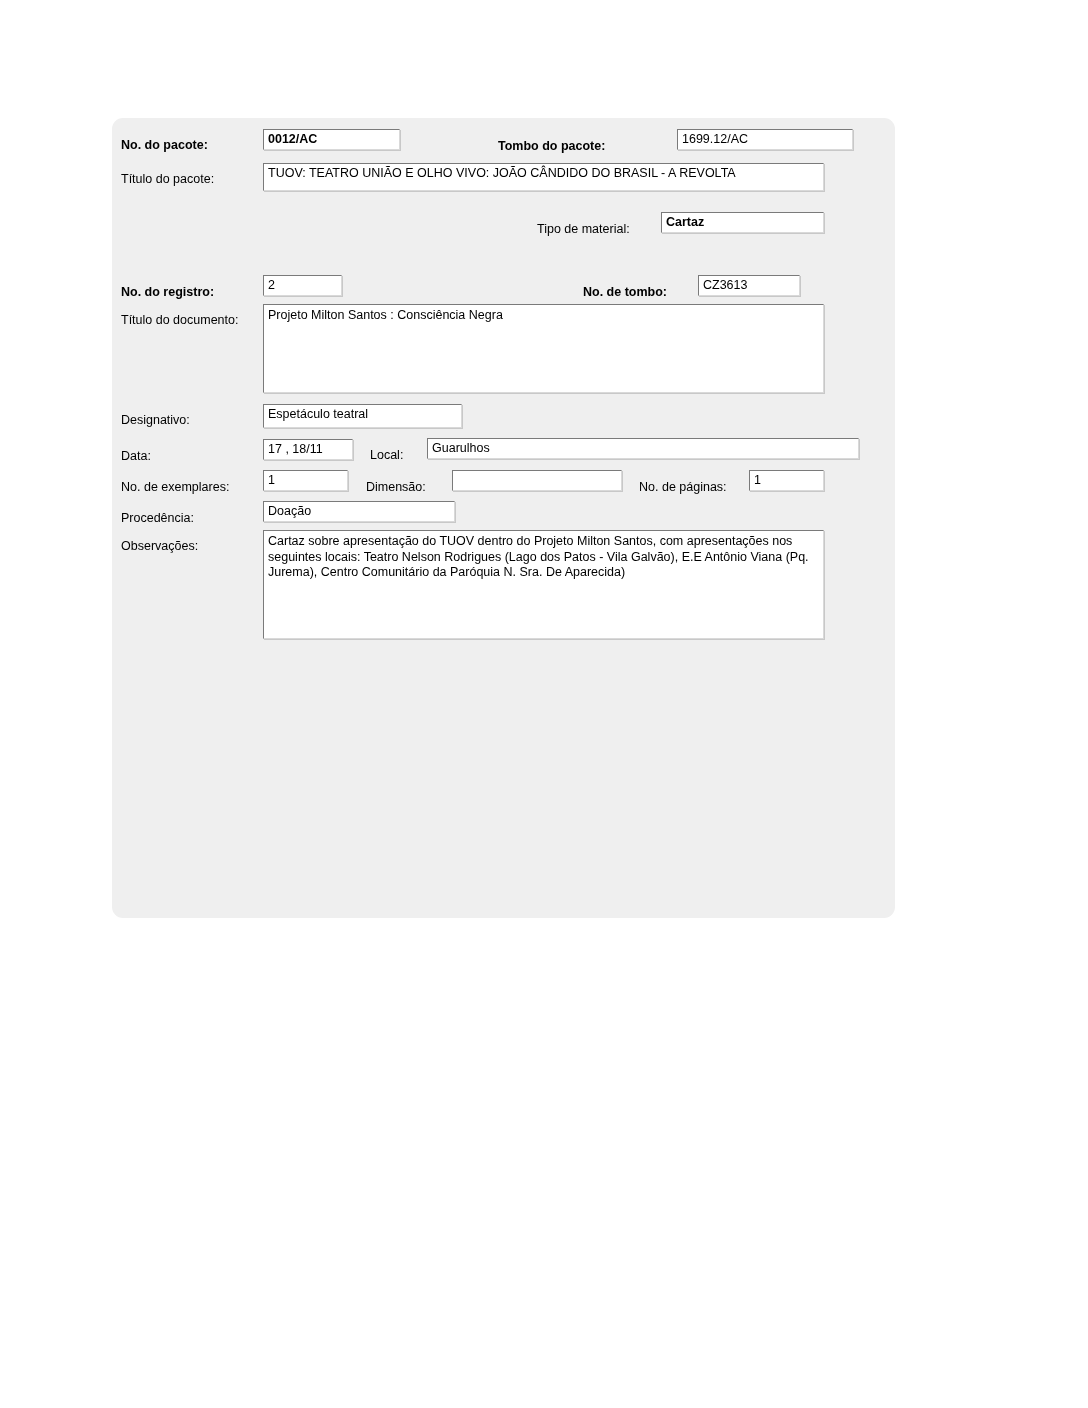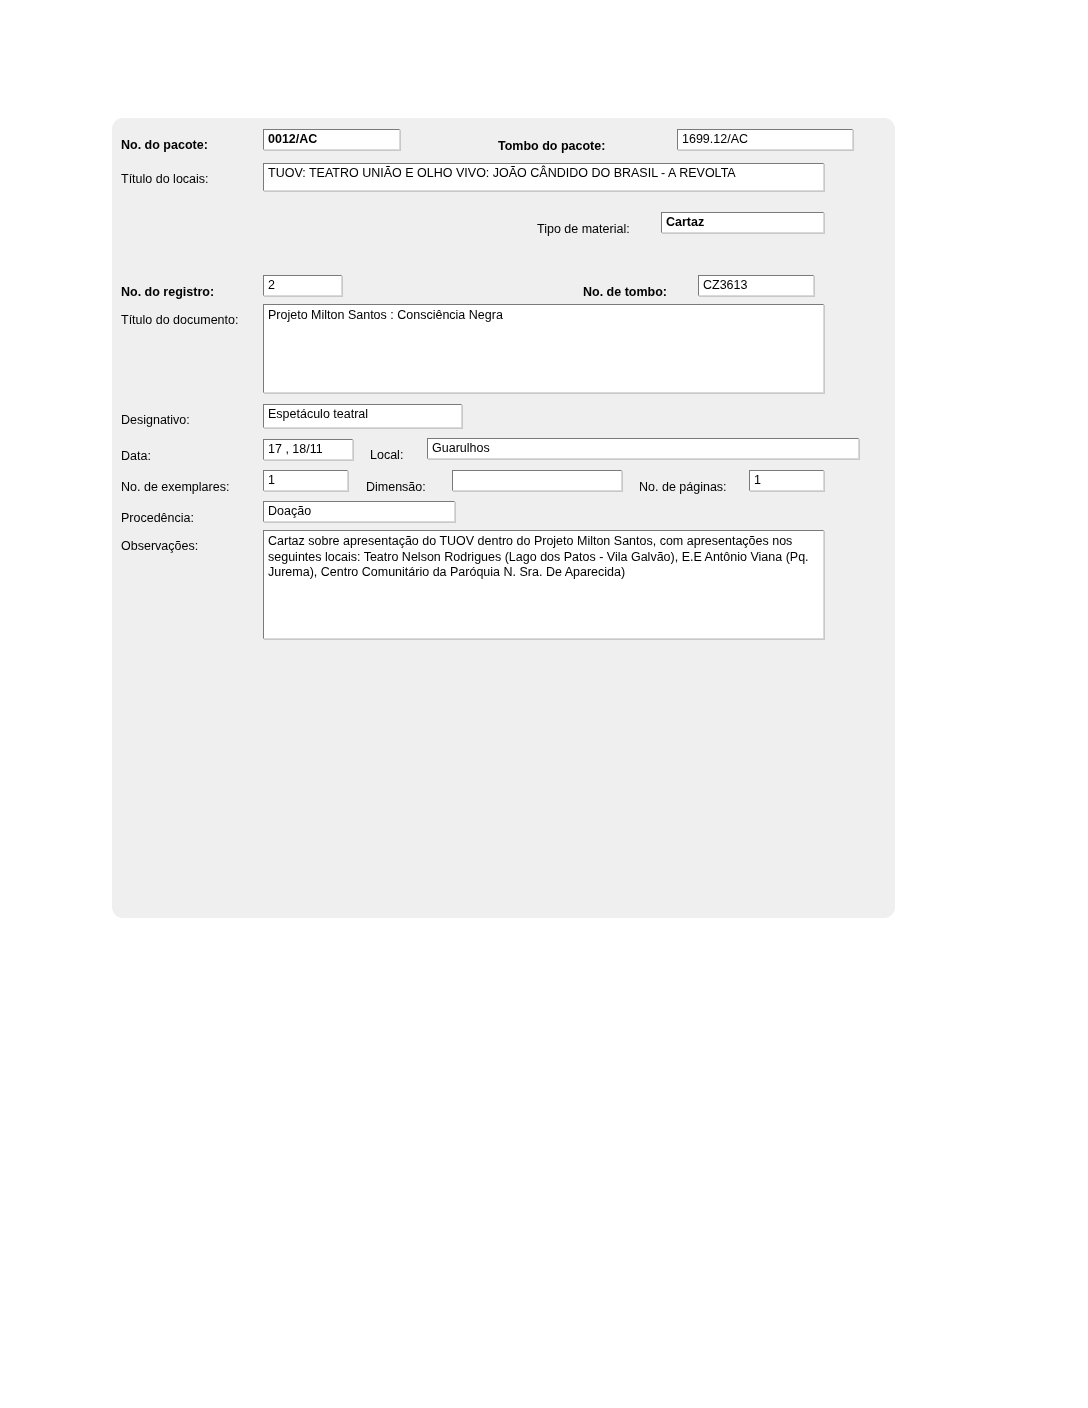--- a/index.html
+++ b/index.html
@@ -83,38 +83,38 @@
     <span class="label bold">No. do pacote:</span>
   </div>
   <div class="row field bold shadowed" style="left:151px; top:11px; width:137px; height:21px;">0012/AC</div>
 
   <div class="row" style="left:386px; top:18px;">
     <span class="label bold">Tombo do pacote:</span>
   </div>
   <div class="row field shadowed" style="left:533px; top:11px; width:176px; height:21px;margin-left:32px;">1699.12/AC</div>
 
   <div class="row" style="left:9px; top:51px;">
-    <span class="label">Título do locais:</span>
+    <span class="label">Título do pacote:</span>
   </div>
   <div class="row field shadowed" style="left:151px; top:45px; width:561px; height:28px;">TUOV: TEATRO UNIÃO E OLHO VIVO: JOÃO CÂNDIDO DO BRASIL - A REVOLTA</div>
 
   <div class="row" style="left:425px; top:101px;">
     <span class="label">Tipo de material:</span>
   </div>
   <div class="row field bold shadowed" style="left:549px; top:94px; width:163px; height:21px;">Cartaz</div>
 
   <div class="row" style="left:9px; top:164px;">
     <span class="label bold">No. do registro:</span>
   </div>
   <div class="row field shadowed" style="left:151px; top:157px; width:79px; height:21px;">2</div>
 
   <div class="row" style="left:471px; top:164px;">
     <span class="label bold">No. de tombo:</span>
   </div>
-  <div class="row field shadowed" style="left:586px; top:157px; width:116px; height:21px;">CZ3613</div>
+  <div class="row field shadowed" style="left:586px; top:157px; width:102px; height:21px;">CZ3613</div>
 
   <div class="row" style="left:9px; top:192px;">
     <span class="label">Título do documento:</span>
   </div>
   <div class="row field multiline area shadowed" style="left:151px; top:186px; width:561px; height:89px;">Projeto Milton Santos : Consciência Negra</div>
 
   <div class="row" style="left:9px; top:292px;">
     <span class="label">Designativo:</span>
   </div>
   <div class="row field shadowed" style="left:151px; top:286px; width:199px; height:24px;">Espetáculo teatral</div>

